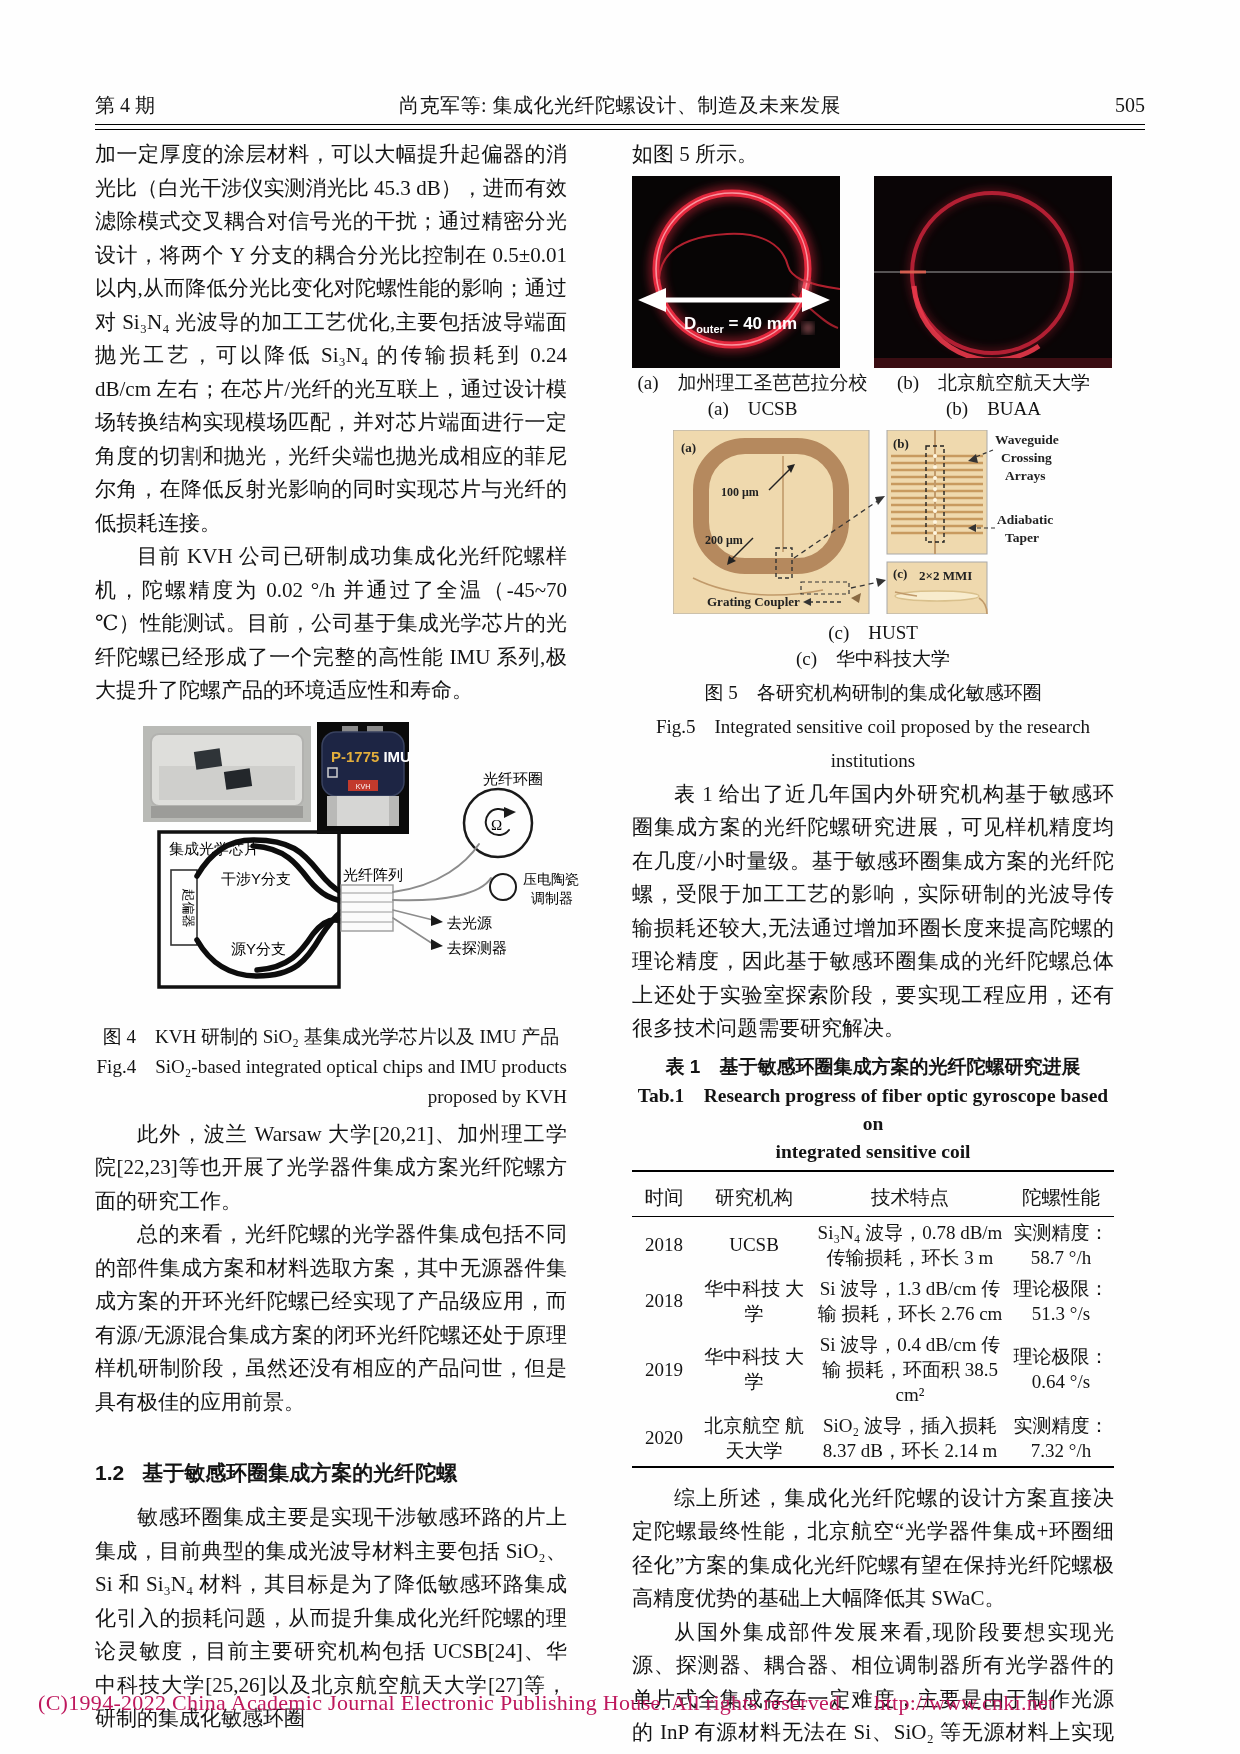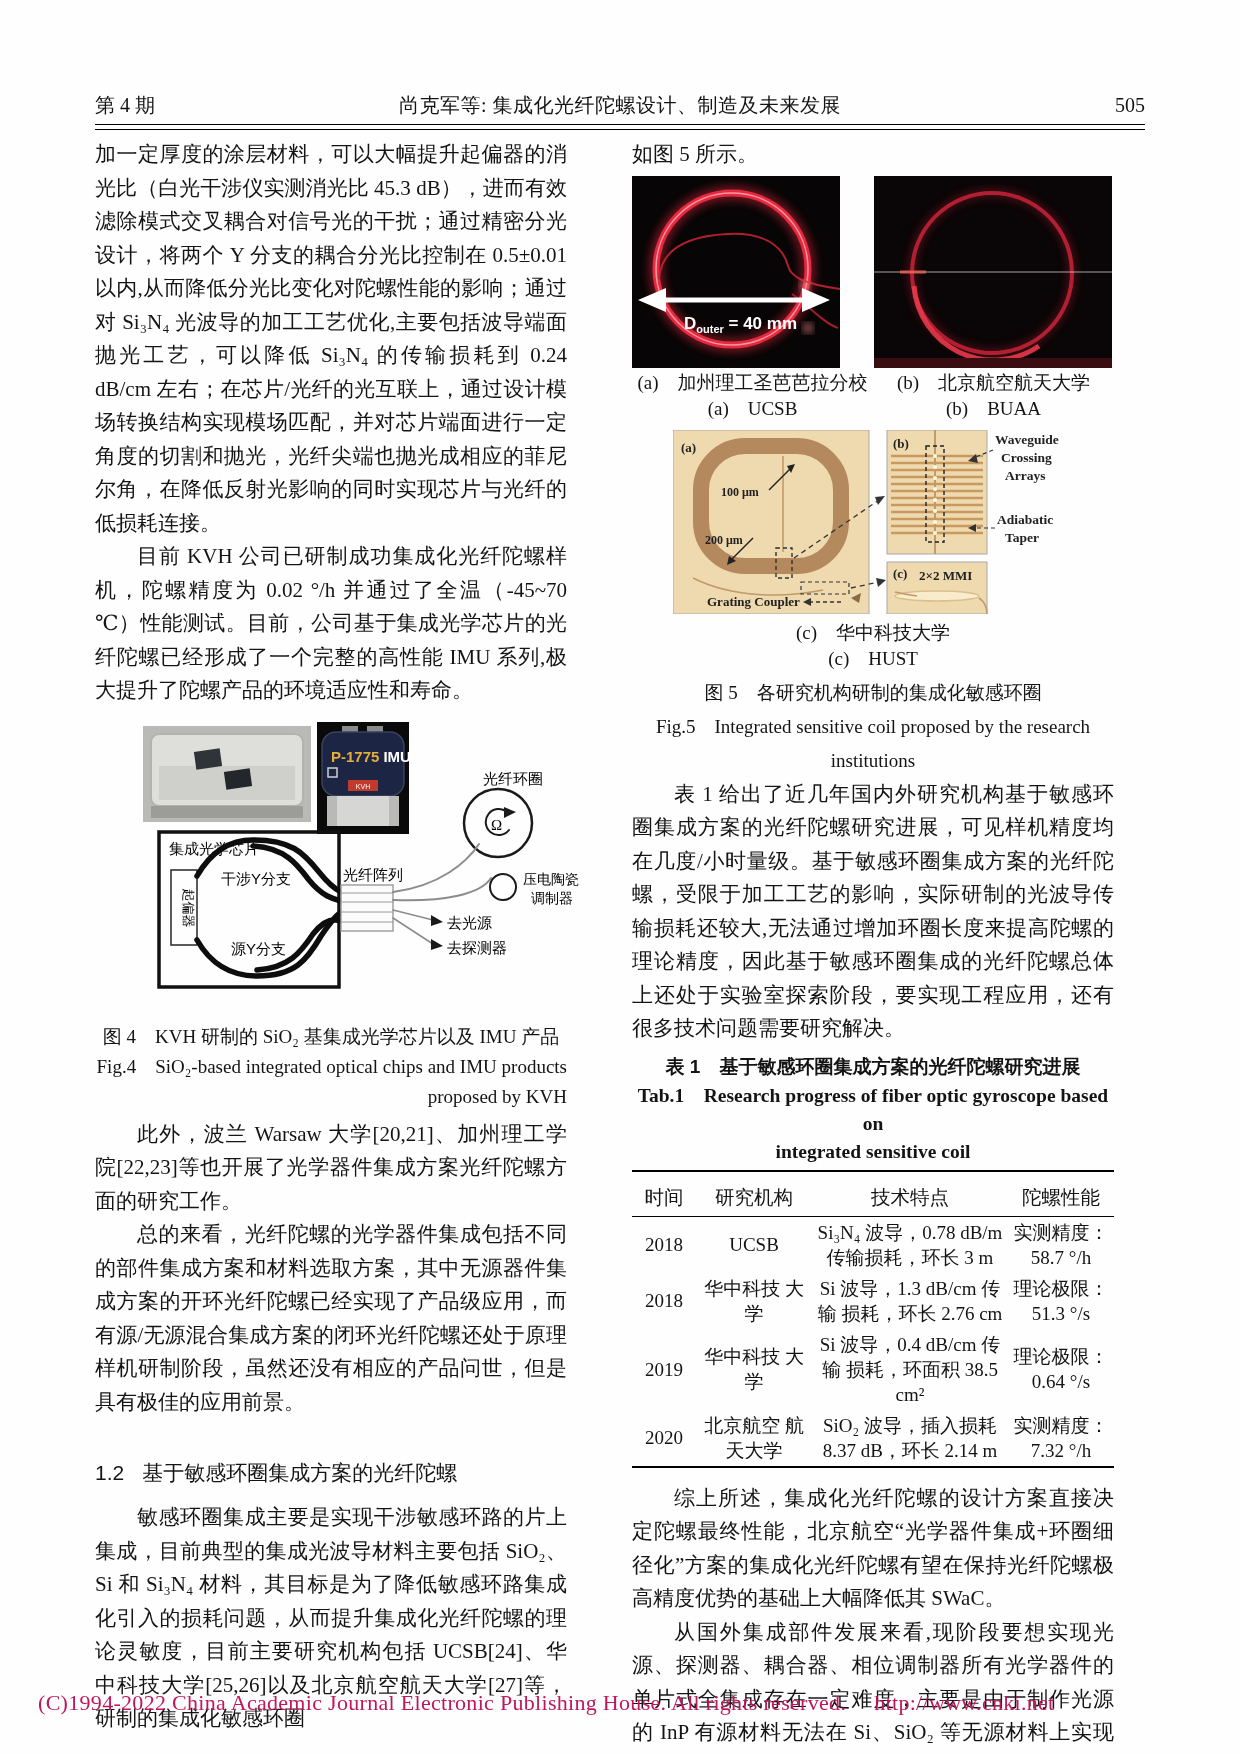--- a/index.html
+++ b/index.html
@@ -10,21 +10,21 @@
   .hdr .issue{width:160px;text-align:left;}
   .hdr .title{flex:1;text-align:center;letter-spacing:.5px;}
   .hdr .pageno{width:160px;text-align:right;}
   .hdr-rule{position:absolute;left:95px;top:124px;width:1050px;height:4px;border-top:1.6px solid #000;border-bottom:1.6px solid #000;}
   
   .col{position:absolute;top:138px;}
   .col-left{left:95px;width:472px;}
   .col-right{left:632px;width:482px;}
   p.body{margin:0;font-size:21px;line-height:33.5px;text-align:justify;}
   p.indent{text-indent:2em;}
-  .sec-head{margin:40px 0 14px 0;font-family:"Liberation Sans","DejaVu Sans",sans-serif;font-weight:normal;font-size:21px;}
+  .sec-head{margin:40px 0 14px 0;font-family:"Liberation Sans","DejaVu Sans",sans-serif;font-weight:bold;font-size:21px;}
   .sec-head .num{margin-right:18px;}
   
   .fig4{position:relative;width:520px;height:300px;margin-top:14px;}
   .capline{margin:0;text-align:center;font-size:19px;line-height:30px;}
   .capline.en{font-size:19px;text-align:right;}
   
   .fig5ab{display:flex;margin-top:4px;gap:34px;}
   .cap-ab{display:flex;margin-top:2px;}
   .cap-ab>div{width:50%;text-align:center;font-size:19px;line-height:26px;}
   .figc-wrap{margin-top:8px;text-align:center;}
@@ -259,22 +259,22 @@
           <rect x="214" y="132" width="26" height="22" fill="#e3c econ" opacity="0"></rect>
           <text x="220" y="148" class="ser" font-size="13" font-weight="bold" fill="#222">(c)</text>
           <text x="246" y="150" class="ser" font-size="13" font-weight="bold" fill="#222">2×2 MMI</text>
           <ellipse cx="264" cy="166" rx="42" ry="5" fill="#f8eccd" stroke="#d9c08c" stroke-width="1.5"></ellipse>
           <path d="M306,168 C312,172 314,178 314,184" fill="none" stroke="#c19a6a" stroke-width="1.6"></path>
           <path d="M222,162 C230,164 236,165 244,166" fill="none" stroke="#c19a6a" stroke-width="1.6"></path>
         </g>
       </svg>
     </div>
     <div class="capc">
+      <div>(c)　HUST</div>
       <div>(c)　华中科技大学</div>
-      <div>(c)　HUST</div>
     </div>
     <div class="fig5cap">图 5　各研究机构研制的集成化敏感环圈</div>
     <div class="fig5cap">Fig.5　Integrated sensitive coil proposed by the research</div>
     <div class="fig5cap">institutions</div>
 
     <p class="body indent" style="margin-top:4px;">表 1 给出了近几年国内外研究机构基于敏感环圈集成方案的光纤陀螺研究进展，可见样机精度均在几度/小时量级。基于敏感环圈集成方案的光纤陀螺，受限于加工工艺的影响，实际研制的光波导传输损耗还较大,无法通过增加环圈长度来提高陀螺的理论精度，因此基于敏感环圈集成的光纤陀螺总体上还处于实验室探索阶段，要实现工程应用，还有很多技术问题需要研究解决。</p>
 
     <p class="tbl-title-cn">表 1　基于敏感环圈集成方案的光纤陀螺研究进展</p>
     <p class="tbl-title-en">Tab.1　Research progress of fiber optic gyroscope based on</p>
     <p class="tbl-title-en">integrated sensitive coil</p>

